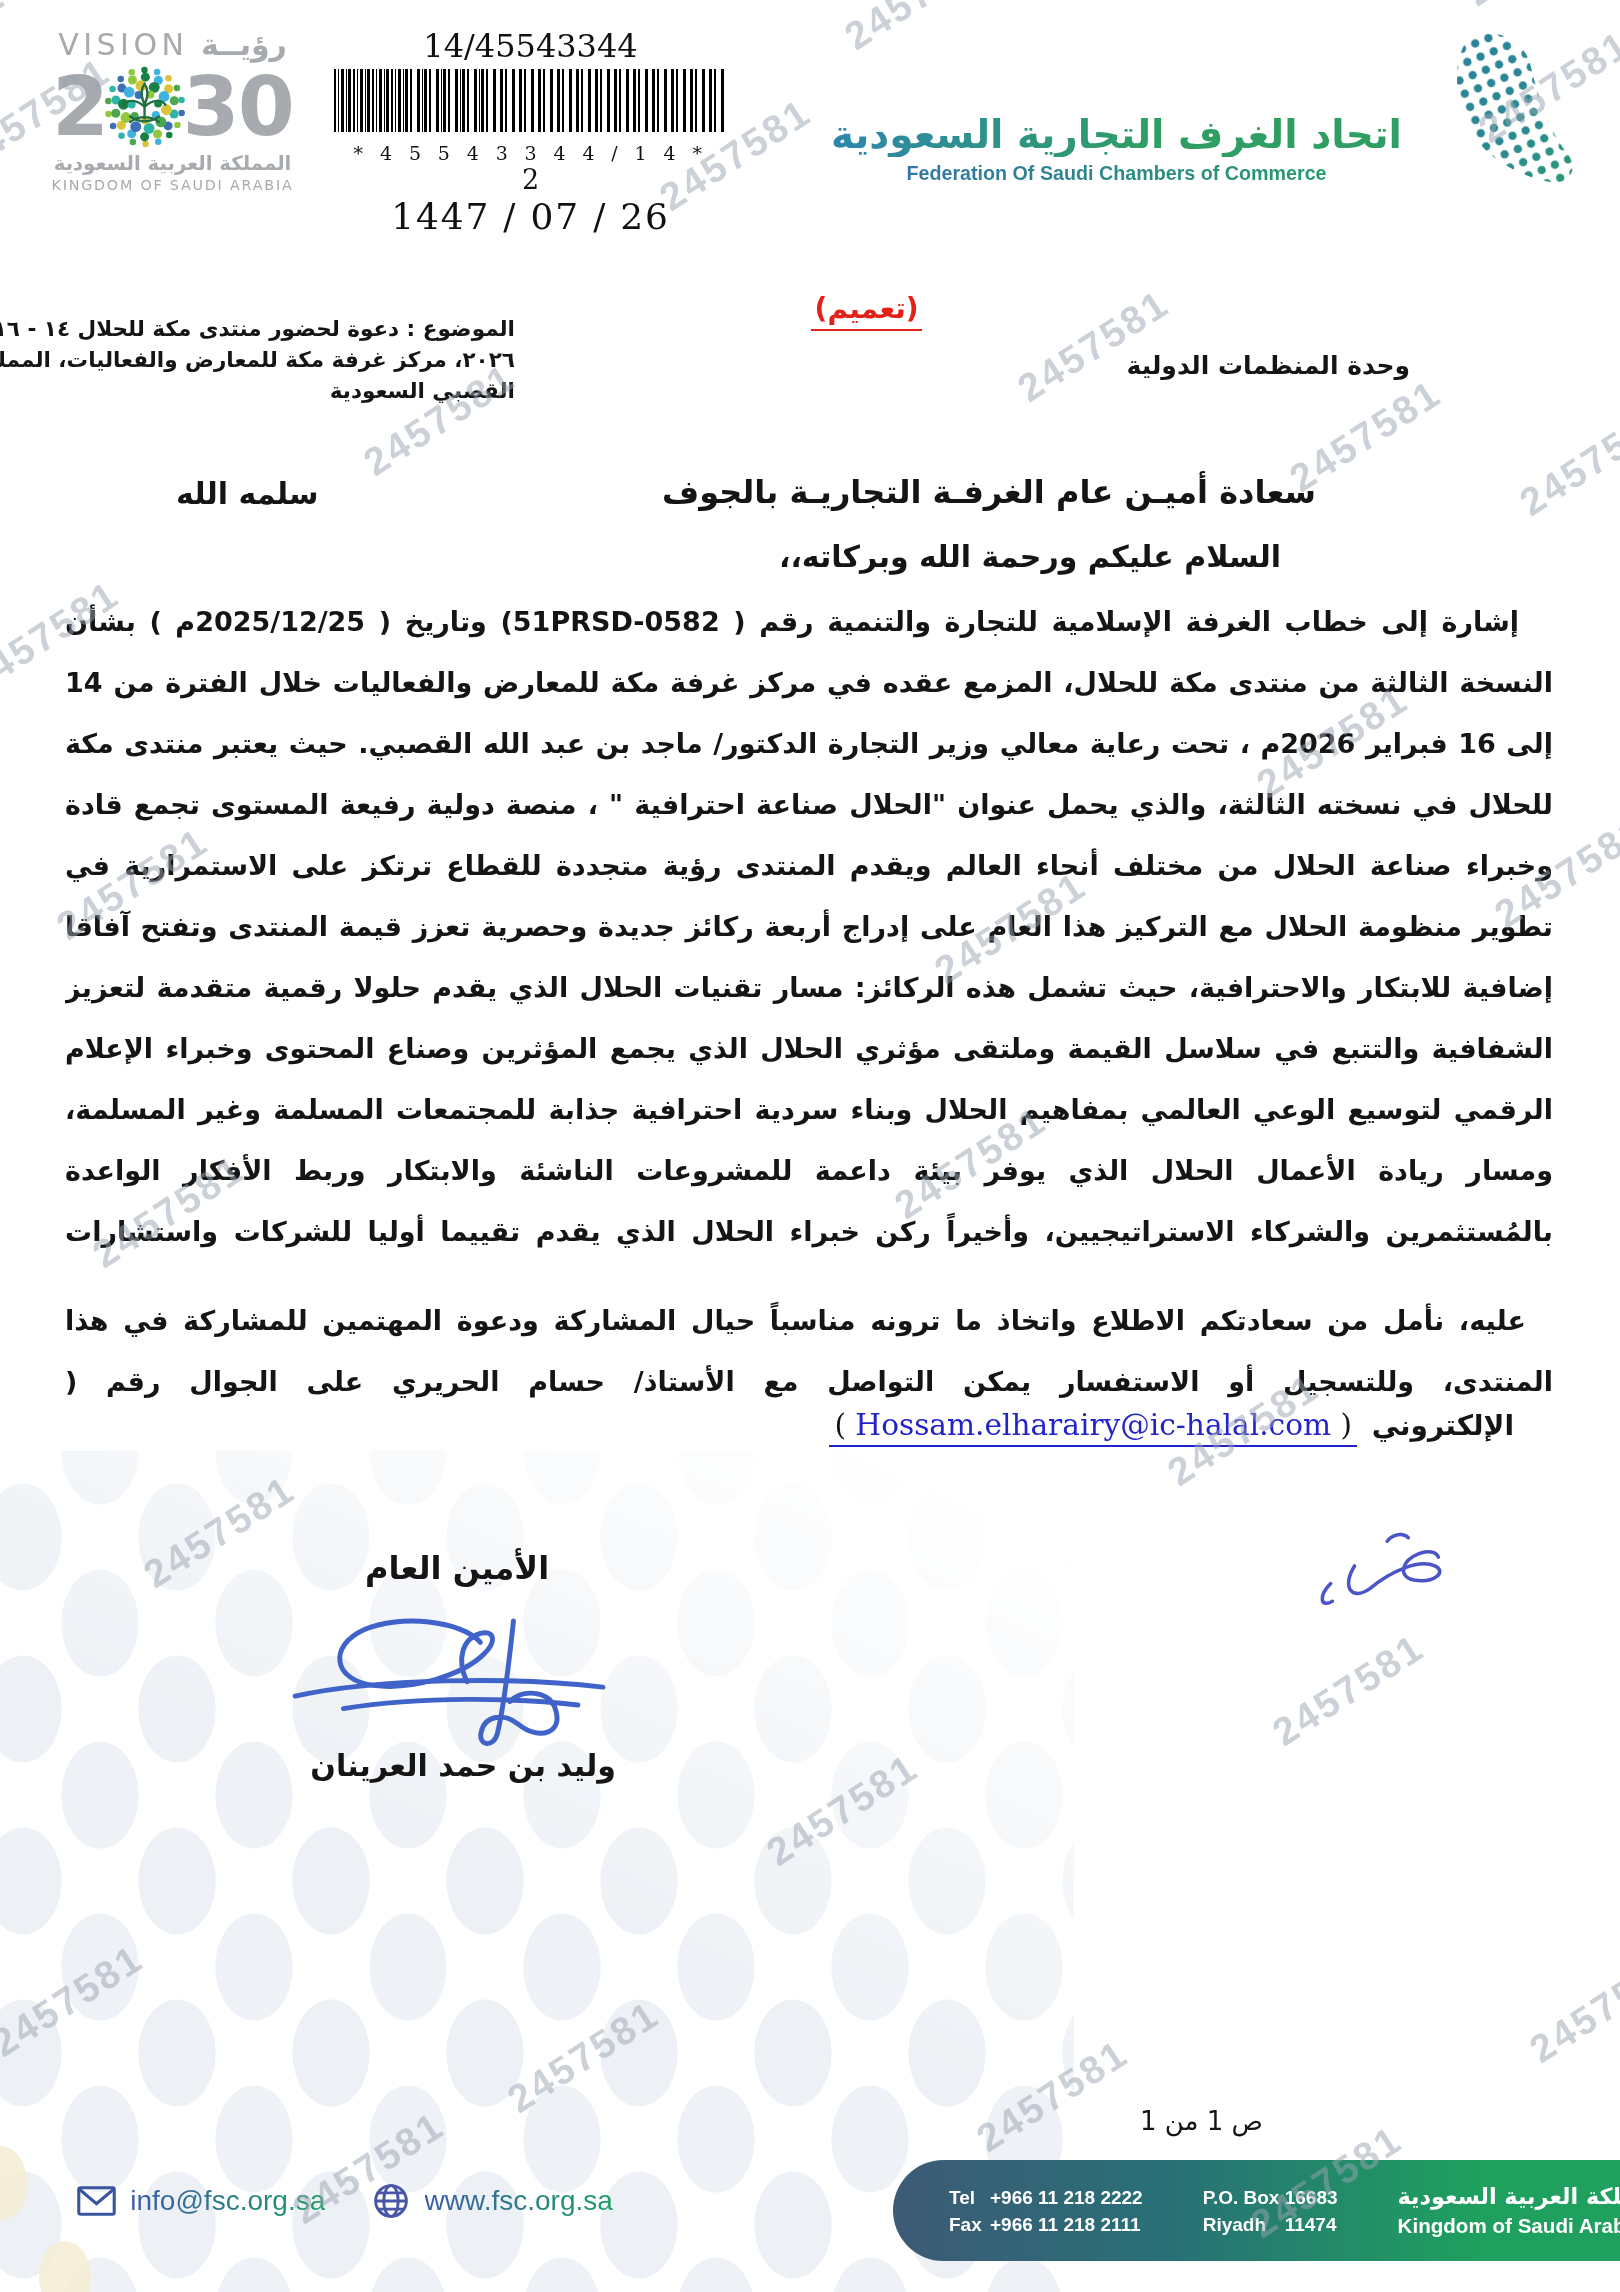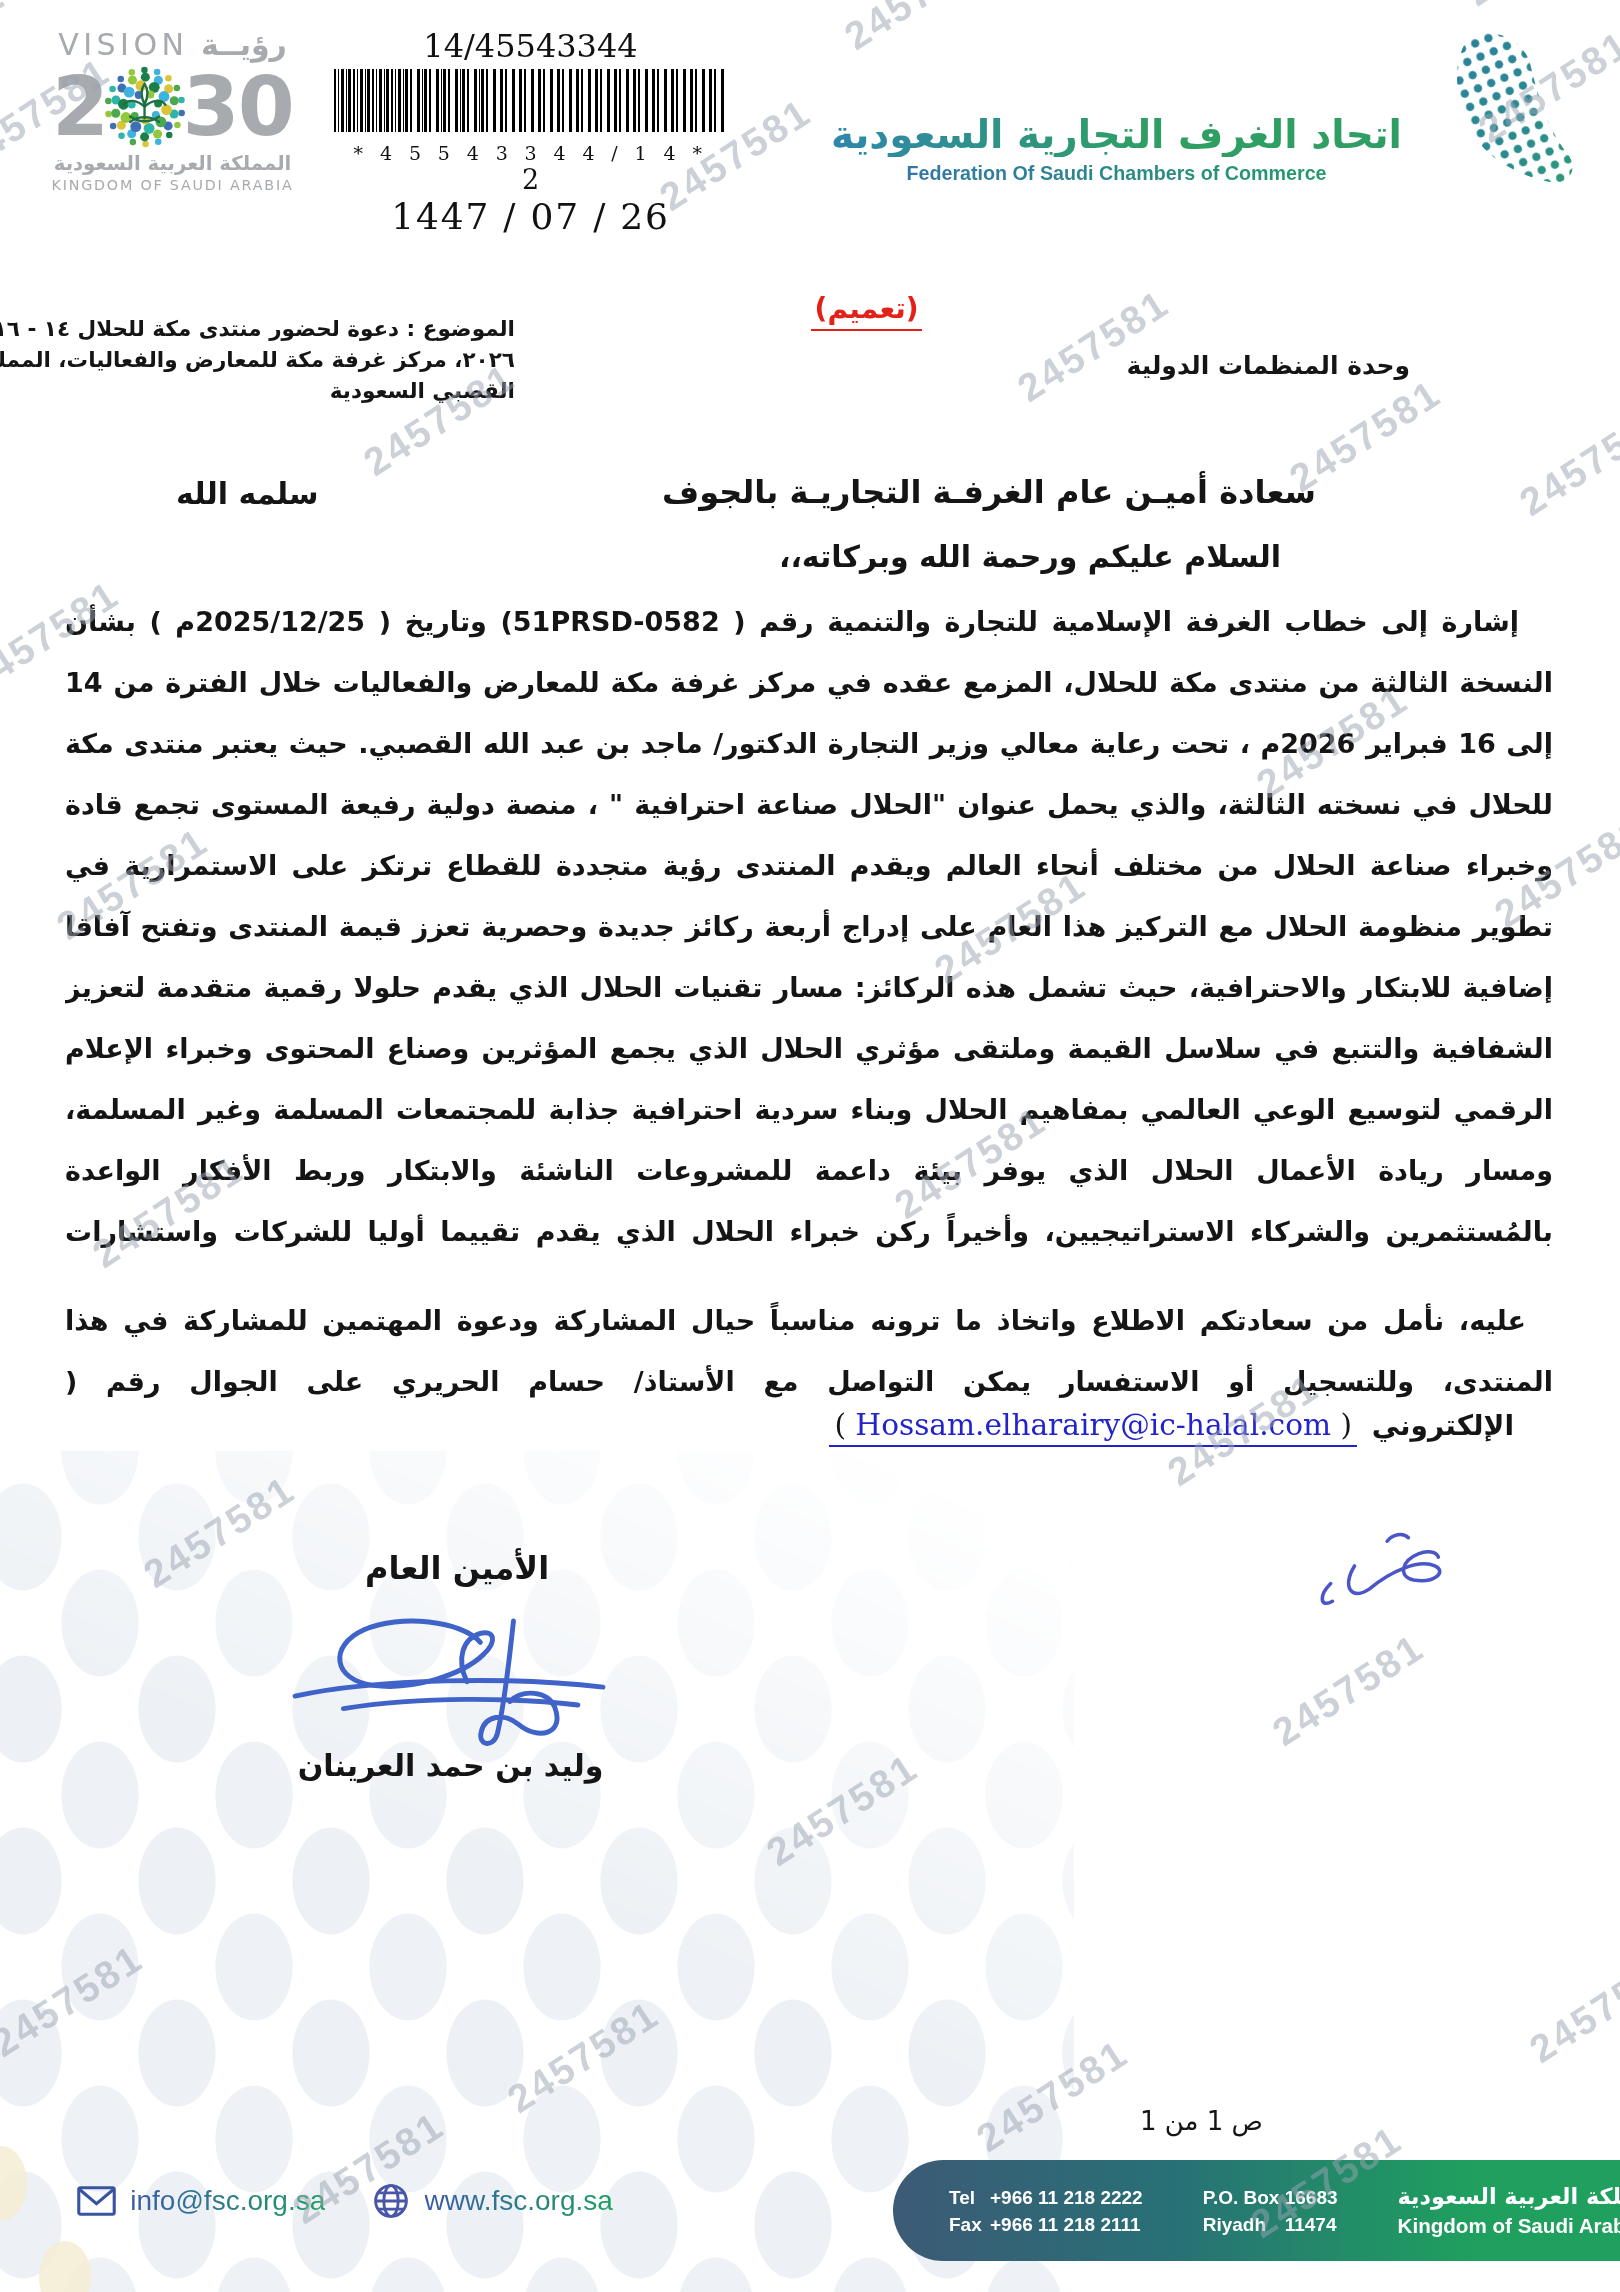--- a/index.html
+++ b/index.html
@@ -72,21 +72,21 @@
          overflow:hidden;}
   .email-line{position:absolute;right:106px;top:1408px;z-index:1;direction:rtl;font-size:28px;
               font-weight:bold;display:flex;align-items:baseline;gap:14.3px;}
   .email-wrap{border-bottom:2.7px solid var(--link-blue,#2323cc);padding:0 5.4px 2.7px;
               font-family:"DejaVu Serif",serif;font-weight:normal;font-size:29.6px;}
   .email-wrap .email{color:var(--link-blue,#2323cc);text-decoration:none;}
   .closing{position:absolute;left:553px;top:1471px;z-index:1;font-size:30px;font-weight:bold;direction:rtl;}
   .sig-title{position:absolute;left:365px;top:1549px;z-index:1;font-size:32px;font-weight:bold;direction:rtl;}
   .sig-svg{position:absolute;left:279px;top:1617px;z-index:2;width:349px;height:142px;}
   .initials-svg{position:absolute;left:1306px;top:1528px;z-index:2;width:150px;height:90px;}
-  .signer{position:absolute;left:285px;top:1748px;width:331px;z-index:1;text-align:center;
+  .signer{position:absolute;left:285px;top:1748px;width:331px;z-index:1;
           font-size:30px;font-weight:bold;direction:rtl;}
   .pagenum{position:absolute;left:1121px;top:2106px;width:161px;z-index:1;text-align:center;
            font-size:26px;font-weight:normal;direction:rtl;}
   
   .f-contact{position:absolute;left:77px;top:2182px;z-index:1;display:flex;align-items:center;gap:47px;}
   .f-item{display:flex;align-items:center;gap:14.3px;}
   .f-item .txt{font-size:28px;font-family:"Liberation Sans",sans-serif;
         background:linear-gradient(90deg,#3a5ba8,#1e9e63);
         -webkit-background-clip:text;background-clip:text;color:transparent;}
   .band{position:absolute;left:893px;top:2160px;width:727px;height:101px;z-index:1;

